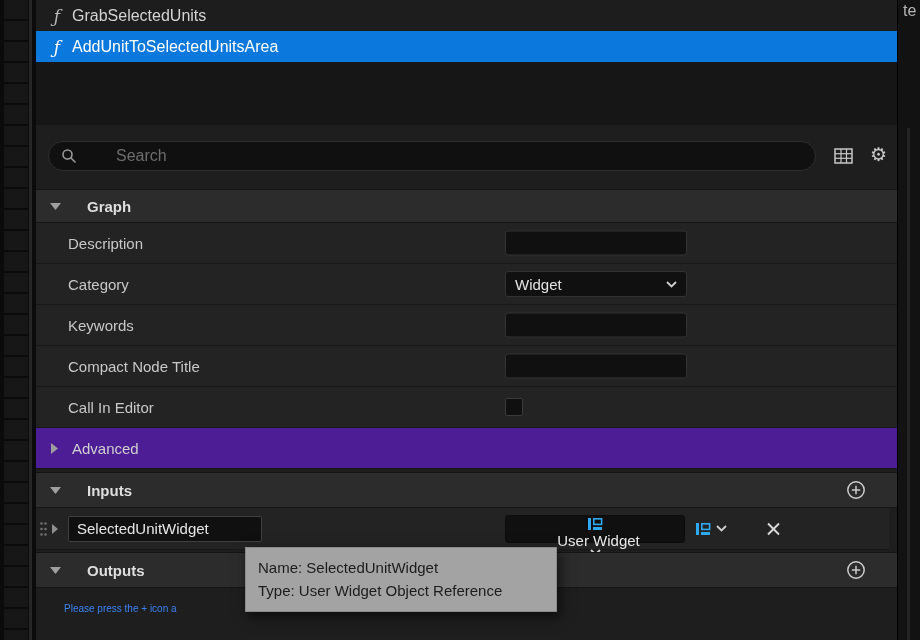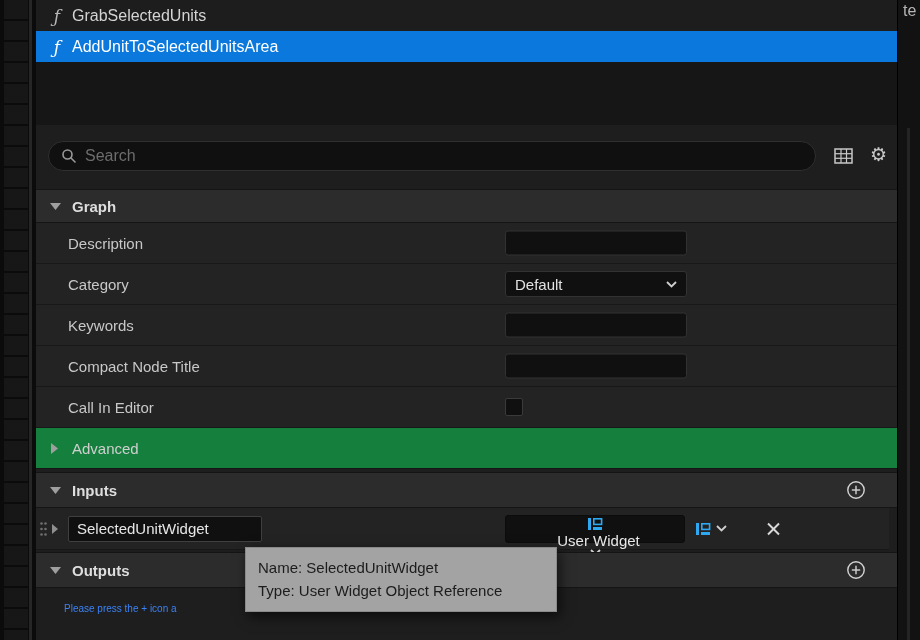--- a/index.html
+++ b/index.html
@@ -39,33 +39,33 @@
     display:flex; align-items:center; padding:0 10px;margin-top:46px;
   }
   .details-tab .tab-label { margin-left:8px; font-size:16px; color:#e8e8e8; flex:1; }
   .details-tab .tab-close { color:#9f9f9f; font-size:14px; padding:2px 6px; }
   
   .panel { position:absolute; left:36px; top:125px; width:861px; height:515px; background:#1e1e1e; }
   
   .search-field {
     position:absolute; left:12px; top:16px; width:768px; height:30px;
     background:#101010; border:1px solid #2f2f2f; border-radius:15px;
-    display:flex; align-items:center; padding:0 12px;
+    display:flex; align-items:center; padding:0 12px;gap:31px;
   }
   .search-field input {
     background:transparent; border:none; outline:none; color:#d8d8d8;
     font-size:16px; font-family:"Liberation Sans", sans-serif; width:100%; margin-left:8px;
   }
   .search-field input::placeholder { color:#6d6d6d; }
   .search-side-icon { position:absolute; top:23px; display:flex; }
   .icon-glyph { font-family:"DejaVu Sans", sans-serif; color:#c8c8c8; font-size:18px; line-height:1; }
   
   .sec-header {
     position:absolute; left:0; width:861px; background:#2c2c2c;
-    display:flex; align-items:center; border-top:1px solid #151515; border-bottom:1px solid #151515;
+    display:flex; align-items:center; border-top:1px solid #151515; border-bottom:1px solid #151515;gap:15px;
   }
   .sec-header .tri { margin-left:14px; width:12px; display:flex; }
   .sec-header .sec-label { margin-left:10px; font-weight:700; font-size:15px; color:#dedede; }
   .plus-btn { position:absolute; left:810px; top:50%; transform:translateY(-50%); width:20px; height:20px; display:flex; }
   
   .rows { position:absolute; left:0; top:98px; width:861px; height:205px; }
   .prop-row {
     position:relative; height:41px; background:#232323;
     border-bottom:1px solid #181818; display:flex; align-items:center;
   }
@@ -80,21 +80,21 @@
     width:182px; height:26px; background:#101010; border:1px solid #323232; border-radius:3px;
     display:flex; align-items:center; padding:0 9px; color:#e2e2e2;
   }
   .dropdown .dd-label { flex:1; font-size:15px; }
   .checkbox {
     position:absolute; left:469px; top:50%; transform:translateY(-50%);
     width:18px; height:18px; background:#101010; border:1px solid #3a3a3a; border-radius:2px;
   }
   
   .advanced-row {
-    position:absolute; left:0; top:303px; width:861px; height:41px; background:#15803d;
+    position:absolute; left:0; top:303px; width:861px; height:41px; background:#4c1d95;
     border-bottom:1px solid #151515; display:flex; align-items:center;
   }
   .advanced-row .tri { margin-left:15px; width:10px; display:flex; }
   .advanced-row .adv-label { margin-left:11px; color:#cfcfcf; }
   
   .param-row {
     position:absolute; left:0; top:383px; width:853px; height:42px; background:#232323;
     border-bottom:1px solid #181818;
   }
   .drag-handle { position:absolute; left:3px; top:50%; transform:translateY(-50%); display:flex; }
@@ -192,21 +192,21 @@
       <div class="col-line" style="left:804px;"></div>
 
       <div class="prop-row">
         <span class="prop-label">Description</span>
         <div class="field"></div>
       </div>
 
       <div class="prop-row">
         <span class="prop-label">Category</span>
         <div class="dropdown">
-          <span class="dd-label">Default</span>
+          <span class="dd-label">Widget</span>
           <span style="display:flex;">
             <svg width="11" height="7" viewBox="0 0 11 7">
                 <path d="M1 1 L5.5 5.5 L10 1" fill="none" stroke="#cfcfcf" stroke-width="1.8"></path>
               </svg>
           </span>
         </div>
       </div>
 
       <div class="prop-row">
         <span class="prop-label">Keywords</span>

